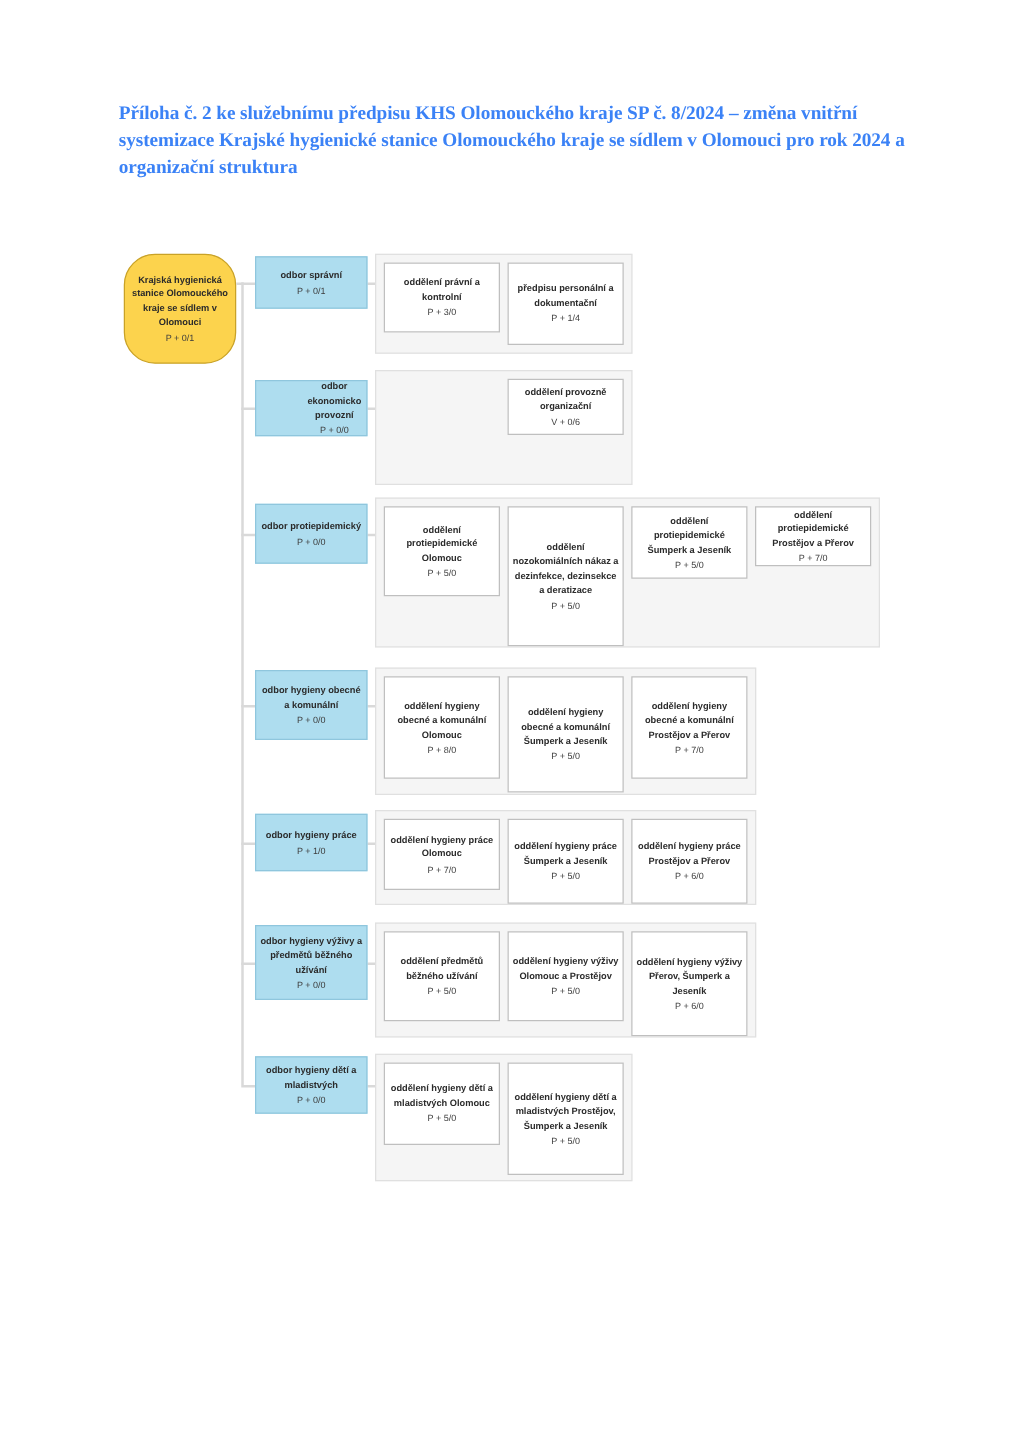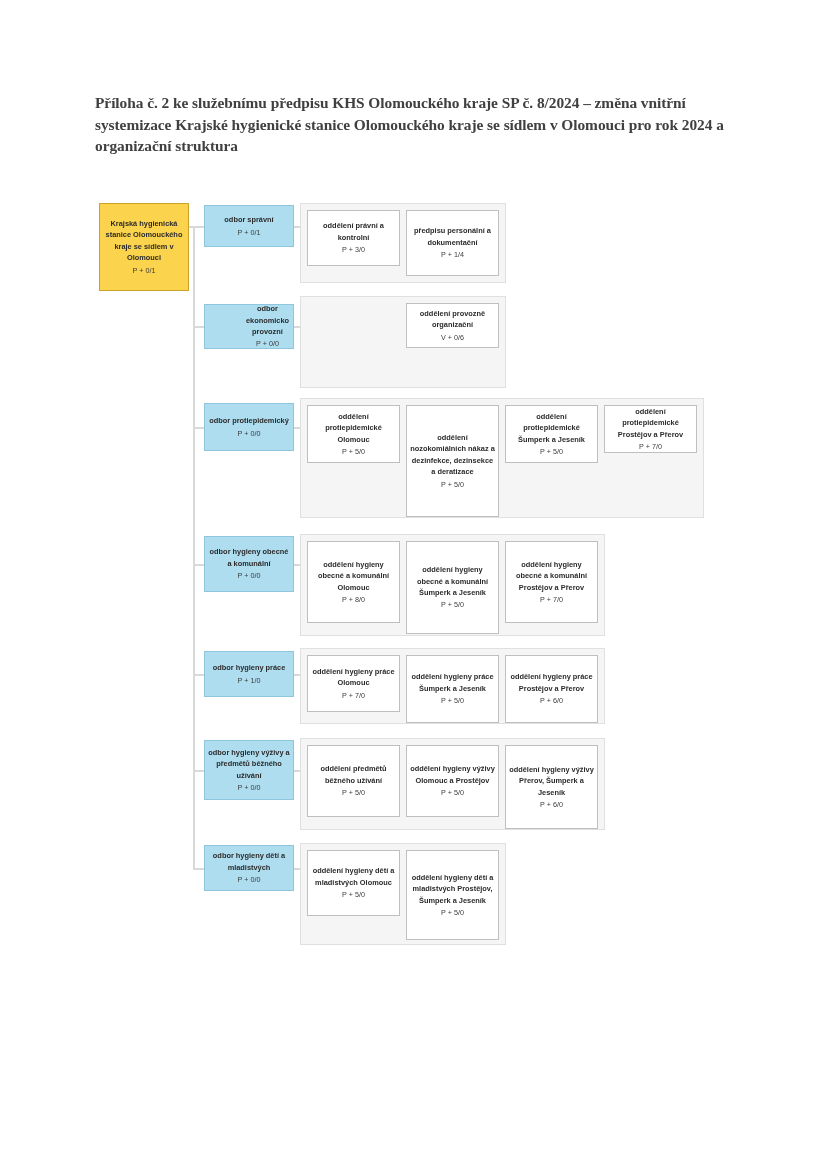--- a/index.html
+++ b/index.html
@@ -12,27 +12,27 @@
     height: 1151px;
     position: relative;
     font-family: "Liberation Sans", sans-serif;
     overflow: hidden;
   }
 
   
   #doc-title {
     position: absolute;
     left: 95px;
-    top: 92px;
+    top: 80px;
     width: 640px;
     font-family: "Liberation Serif", serif;
     font-weight: bold;
     font-size: 15.4px;
     line-height: 21.5px;
-    color: #404040;
+    color: #3b82f6;
     letter-spacing: -0.05px;
   }
 
   
   #chart {
     position: absolute;
     left: 0;
     top: 0;
     width: 813px;
     height: 1151px;
@@ -124,21 +124,21 @@
     margin-top: 1px;
   }
   .label-line { display: block; }
 </style>
 </head>
 <body>
 
 <div id="doc-title">Příloha č. 2 ke služebnímu předpisu KHS Olomouckého kraje SP č. 8/2024 – změna vnitřní systemizace Krajské hygienické stanice Olomouckého kraje se sídlem v Olomouci pro rok 2024 a organizační struktura</div>
 
 <div id="chart">
-    <div class="root-box" style="left: 99px; top: 203px; width: 90px; height: 88px;">
+    <div class="root-box" style="left: 99px; top: 203px; width: 90px; height: 88px; border-radius: 25px;">
       <span class="label-line">Krajská hygienická stanice Olomouckého kraje se sídlem v Olomouci</span>
       <span class="count">P + 0/1</span>
     </div>
     <div class="spine" style="left: 193px; top: 226px; width: 1.5px; height: 642px;"></div>
     <div class="spine" style="left: 189px; top: 226px; width: 5.5px; height: 1.5px;"></div>
     <div class="spine" style="left: 193px; top: 226px; width: 11px; height: 1.5px;"></div>
     <div class="spine" style="left: 294px; top: 226px; width: 6px; height: 1.5px;"></div>
     <div class="group-panel" style="left: 300px; top: 203px; width: 206px; height: 80px;"></div>
     <div class="dept-box" style="left: 204px; top: 205px; width: 90px; height: 42px;">
       <span class="label-line">odbor správní</span>
@@ -163,21 +163,21 @@
       <span class="label-line">oddělení provozně organizační</span>
       <span class="count">V + 0/6</span>
     </div>
     <div class="spine" style="left: 193px; top: 427px; width: 11px; height: 1.5px;"></div>
     <div class="spine" style="left: 294px; top: 427px; width: 6px; height: 1.5px;"></div>
     <div class="group-panel" style="left: 300px; top: 398px; width: 404px; height: 120px;"></div>
     <div class="dept-box" style="left: 204px; top: 403px; width: 90px; height: 48px;">
       <span class="label-line">odbor protiepidemický</span>
       <span class="count">P + 0/0</span>
     </div>
-    <div class="unit-box" style="left: 307px; top: 405px; width: 93px; height: 58px;">
+    <div class="unit-box" style="left: 307px; top: 405px; width: 93px; height: 72px;">
       <span class="label-line">oddělení protiepidemické Olomouc</span>
       <span class="count">P + 5/0</span>
     </div>
     <div class="unit-box" style="left: 406px; top: 405px; width: 93px; height: 112px;">
       <span class="label-line">oddělení nozokomiálních nákaz a dezinfekce, dezinsekce a deratizace</span>
       <span class="count">P + 5/0</span>
     </div>
     <div class="unit-box" style="left: 505px; top: 405px; width: 93px; height: 58px;">
       <span class="label-line">oddělení protiepidemické Šumperk a Jeseník</span>
       <span class="count">P + 5/0</span>

